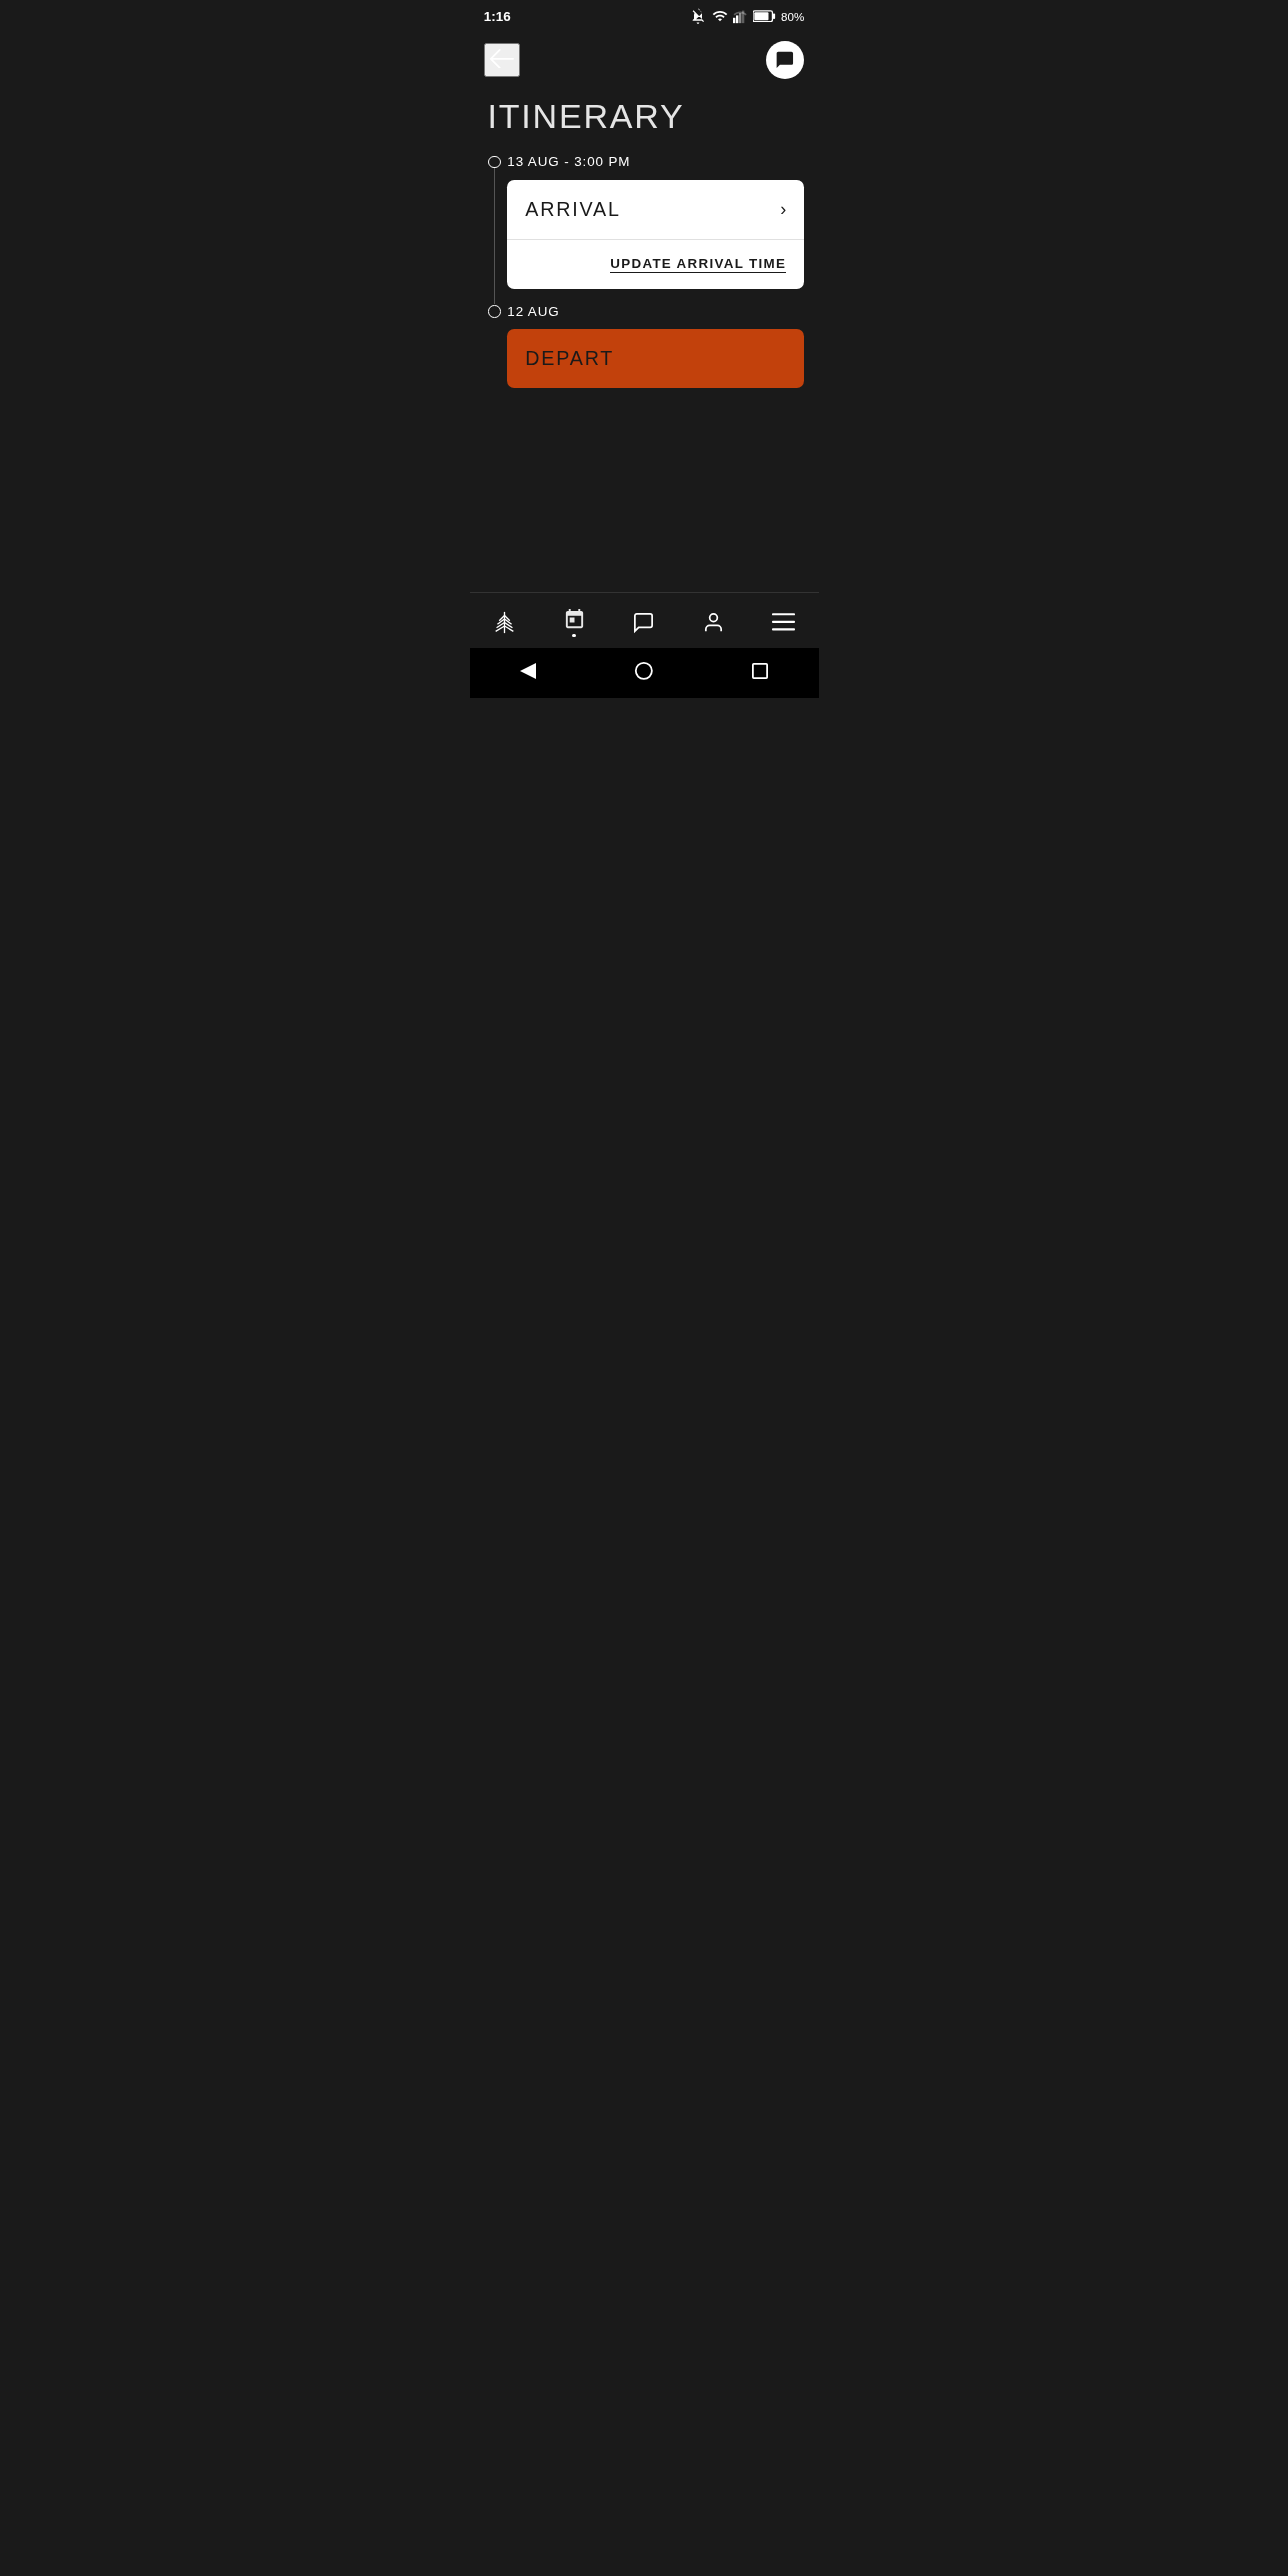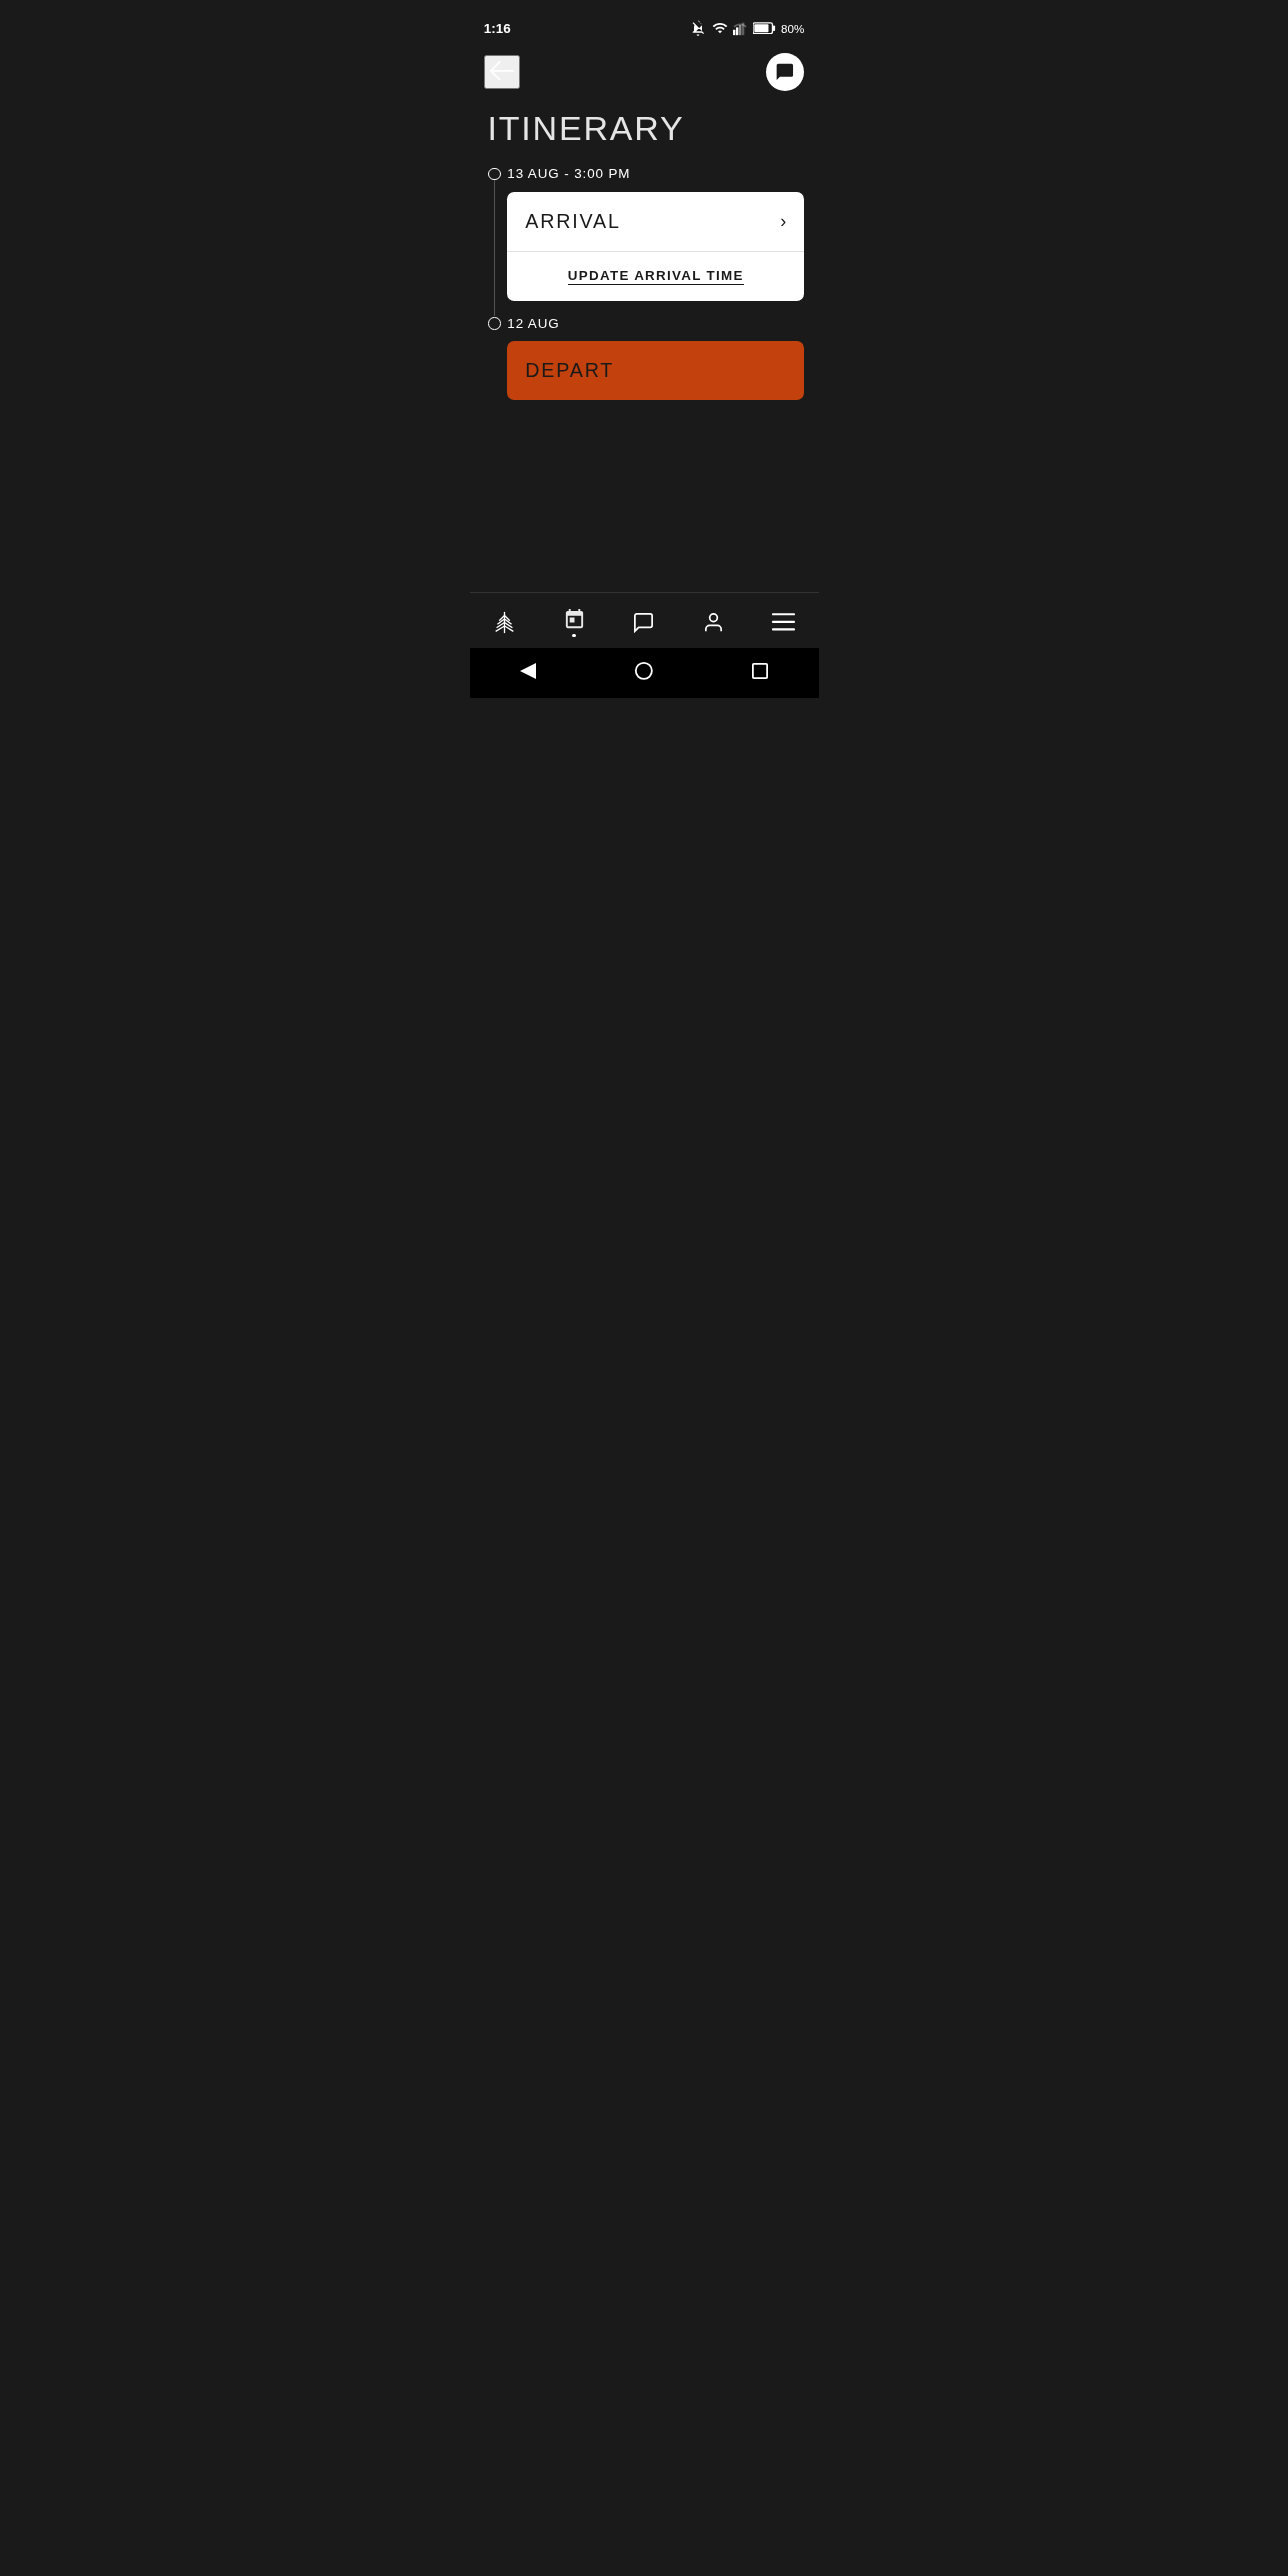--- a/index.html
+++ b/index.html
@@ -22,21 +22,20 @@
       overflow-x: hidden;
     }
 
     
     .status-bar {
       display: flex;
       justify-content: space-between;
       align-items: center;
       padding: 7.2px 14.3px;
       height: 32px;
-      margin-top: 12px;
     }
 
     .status-time {
       font-size: 13.4px;
       font-weight: 600;
       color: #ffffff;
     }
 
     .status-icons {
       display: flex;
@@ -168,21 +167,21 @@
 
     .card-divider {
       height: 0.9px;
       background-color: #e0e0e0;
       margin: 0 0;
     }
 
     .card-action {
       padding: 16px 18px;
       display: flex;
-      justify-content: center;
+      justify-content: flex-end;
       align-items: center;
       cursor: pointer;
     }
 
     .update-arrival-btn {
       font-size: 13.4px;
       font-weight: 600;
       letter-spacing: 1.3px;
       color: #1a1a1a;
       text-decoration: none;

